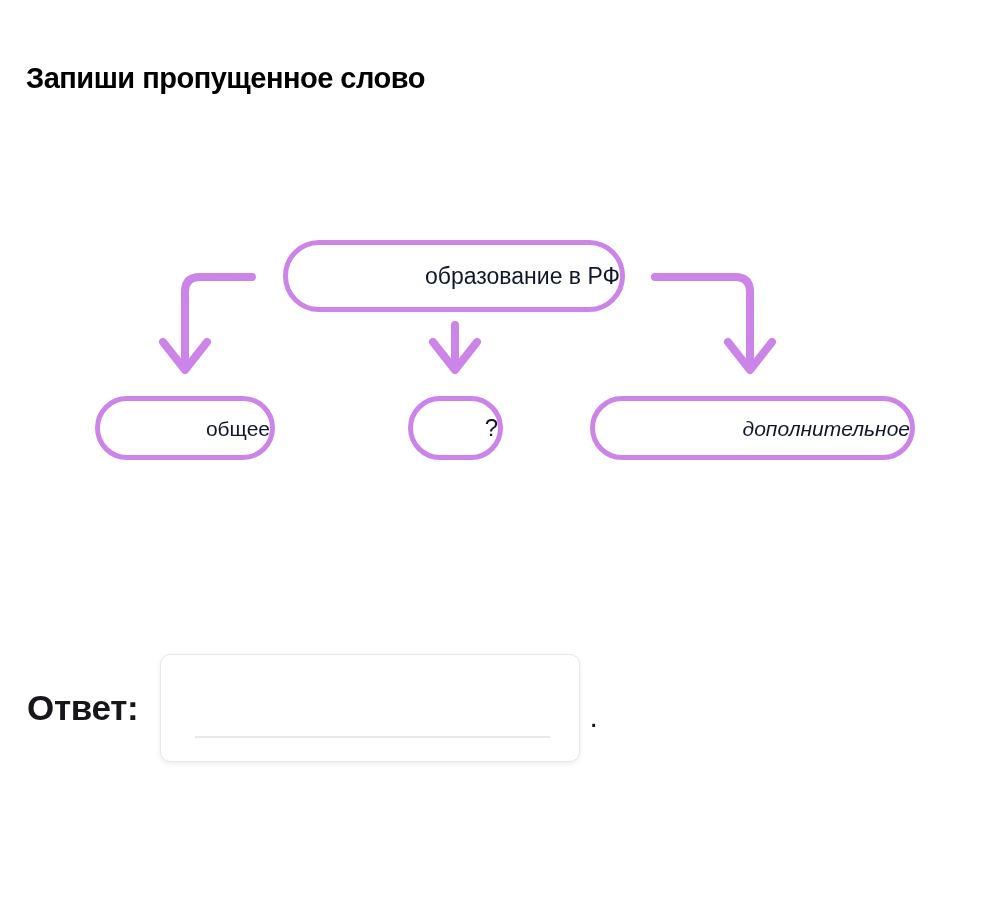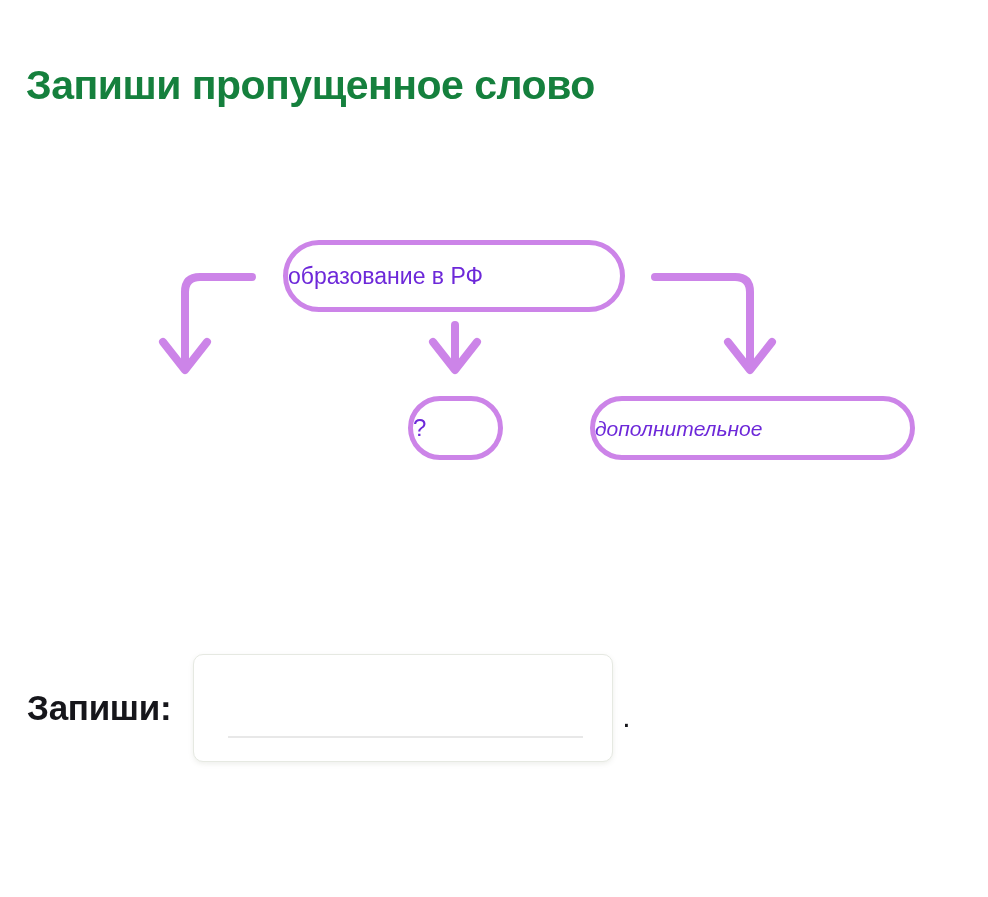--- a/index.html
+++ b/index.html
@@ -14,24 +14,24 @@
     overflow: hidden;
     font-family: "Liberation Sans", sans-serif;
     -webkit-font-smoothing: antialiased;
   }
 
   
   .page-title {
     position: absolute;
     left: 26px;
     top: 62px;
-    font-size: 41px;
+    font-size: 29px;
     font-weight: bold;
     letter-spacing: -0.5px;
-    color: #15803d;
+    color: #000000;
     white-space: nowrap;
   }
 
   
   .diagram {
     position: absolute;
     left: 0;
     top: 0;
     width: 988px;
     height: 520px;
@@ -42,22 +42,22 @@
     top: 0;
   }
 
   .node {
     position: absolute;
     box-sizing: border-box;
     border: 5px solid #CC84E8;
     background: #ffffff;
     display: flex;
     align-items: center;
-    justify-content: flex-start;
-    color: #6d28d9;
+    justify-content: flex-end;
+    color: #0f172a;
     font-size: 21px;
     line-height: 1;
     white-space: nowrap;
   }
 
   .node-root {
     left: 283px;
     top: 240px;
     width: 342px;
     height: 72px;
@@ -160,32 +160,35 @@
     <g stroke="#CC84E8" stroke-width="8" fill="none" stroke-linecap="round" stroke-linejoin="round">
       <path d="M 655 277 L 735 277 Q 750 277 750 292 L 750 362"></path>
       <path d="M 728 342 L 750 370 L 772 342"></path>
     </g>
   </svg>
 
   <div class="node node-root">
     <span>образование в РФ</span>
   </div>
 
+  <div class="node node-left">
+    <span>общее</span>
+  </div>
 
   <div class="node node-mid">
     <span>?</span>
   </div>
 
   <div class="node node-right">
     <span>дополнительное</span>
   </div>
 </div>
 
 <div class="answer-row">
-  <span class="answer-label">Запиши:</span>
+  <span class="answer-label">Ответ:</span>
 
   <span style="position:relative;display:inline-block;">
     <input class="answer-box" type="text" placeholder="" style="">
     <span class="answer-underline"></span>
   </span>
 
   <span class="answer-period">.</span>
 </div>
 
 </body></html>

